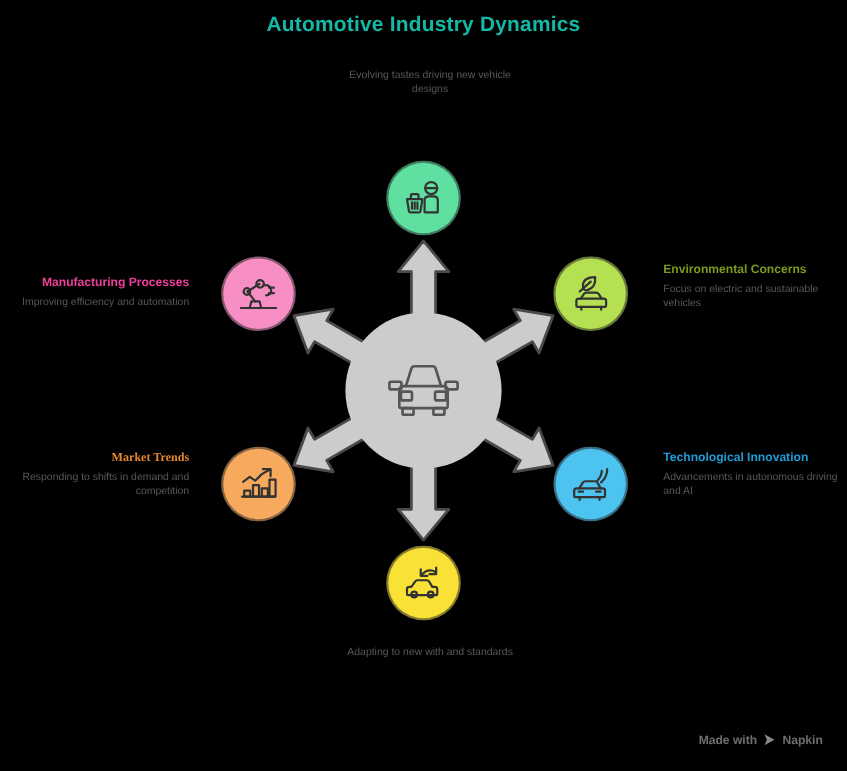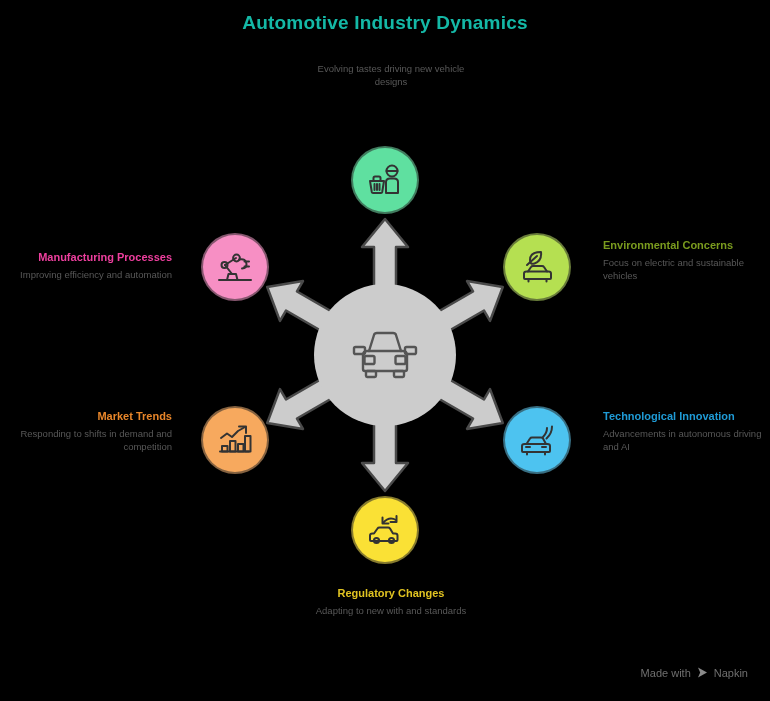--- a/index.html
+++ b/index.html
@@ -106,21 +106,21 @@
 
   
   .watermark {
     position: absolute;
     right: 22px;
     bottom: 22px;
     display: flex;
     align-items: center;
     gap: 5px;
     font-size: 11px;
-    font-weight: normal;
+    font-weight: bold;
     color: #6f6f6f;
   }
   .watermark-logo {
     display: inline-flex;
     align-items: center;
   }
 </style>
 </head>
 <body>
 
@@ -231,40 +231,39 @@
       <path d="M18,13 Q24,6 31,10"></path>
       <path d="M17.5,7.5 L17.5,13.5 L23.5,13.5"></path>
       <path d="M31.5,6 L31.5,12 L25.5,12"></path>
 
       <path d="M5,30 L5,25.5 Q5,23.5 7.5,23.5 L9,23.5 L12.5,18.5 Q13.1,17.5 14.5,17.5 L23,17.5 Q24.4,17.5 25,18.5 L28,23.5 L30,23.5 Q32.5,23.5 32.5,25.5 L32.5,30 Q32.5,31 31.5,31 L6,31 Q5,31 5,30 Z"></path>
       <circle cx="11.5" cy="30.5" r="2.6"></circle>
       <circle cx="26.5" cy="30.5" r="2.6"></circle>
     </svg>
   </div>
   <div class="label-block lb-regulatory align-center">
-    <p class="label-title" style="color:#e0c321;">Regulatory Changes</p>
     <p class="label-desc">Adapting to new with and standards</p>
   </div>
 
   <div class="node node-market" style="background:#f7a95e;">
     <svg width="40" height="40" viewBox="0 0 40 40" fill="none" stroke="#333333" stroke-width="2" stroke-linejoin="round" stroke-linecap="round">
 
       <path d="M6,18 L12,13.5 L17,17 L23,11 L30,7"></path>
       <path d="M24,6.5 L31,6.5 L31,13"></path>
 
       <path d="M5,31.5 L34,31.5"></path>
 
       <rect x="7" y="26" width="5.5" height="5.5"></rect>
       <rect x="15" y="21" width="5.5" height="10.5"></rect>
       <rect x="23" y="24" width="5.5" height="7.5"></rect>
       <rect x="30" y="16" width="5.5" height="15.5"></rect>
     </svg>
   </div>
   <div class="label-block lb-market align-right">
-    <p class="label-title" style="color:#e8862a;">Market Trends</p>
+    <p class="label-title" style="color:#e8862a;font-family:Liberation Serif, serif;">Market Trends</p>
     <p class="label-desc">Responding to shifts in demand and competition</p>
   </div>
 
   <div class="node node-manufacturing" style="background:#f78fc4;">
     <svg width="40" height="40" viewBox="0 0 40 40" fill="none" stroke="#333333" stroke-width="2" stroke-linejoin="round" stroke-linecap="round">
 
       <path d="M4,33 L36,33"></path>
       <path d="M12,33 L13.5,27 L21,27 L22.5,33 Z"></path>
 
       <path d="M17,27 L10,18"></path>

